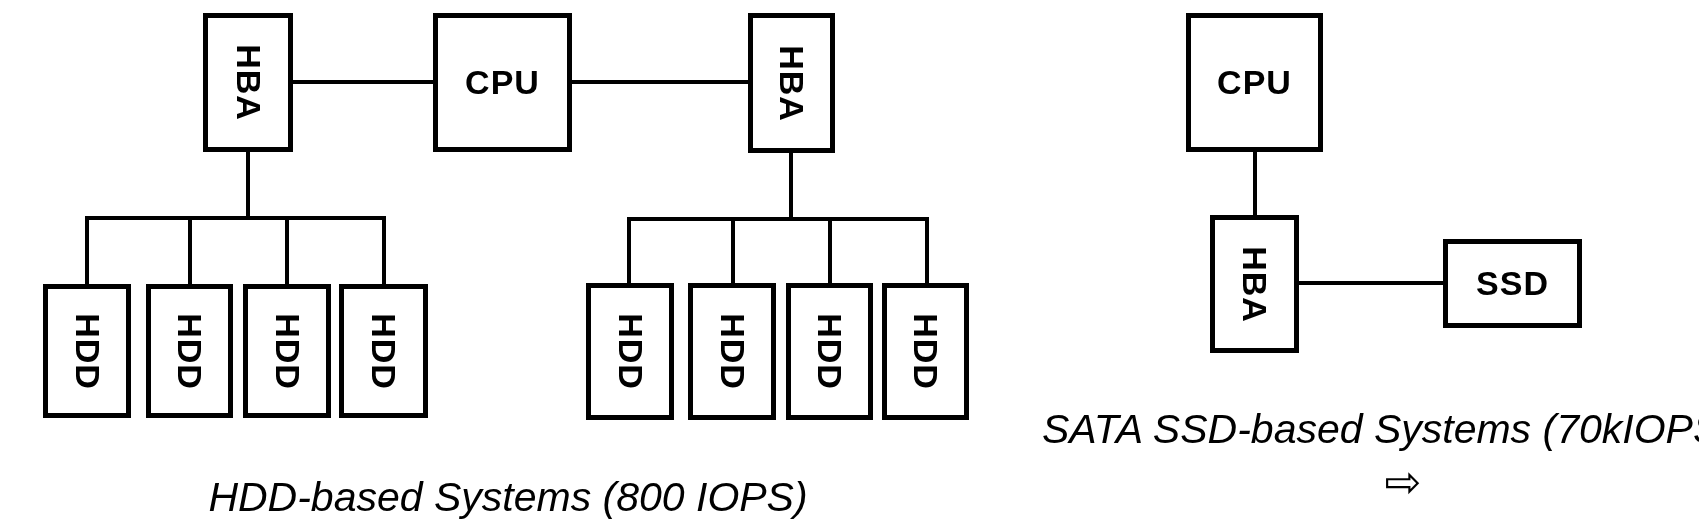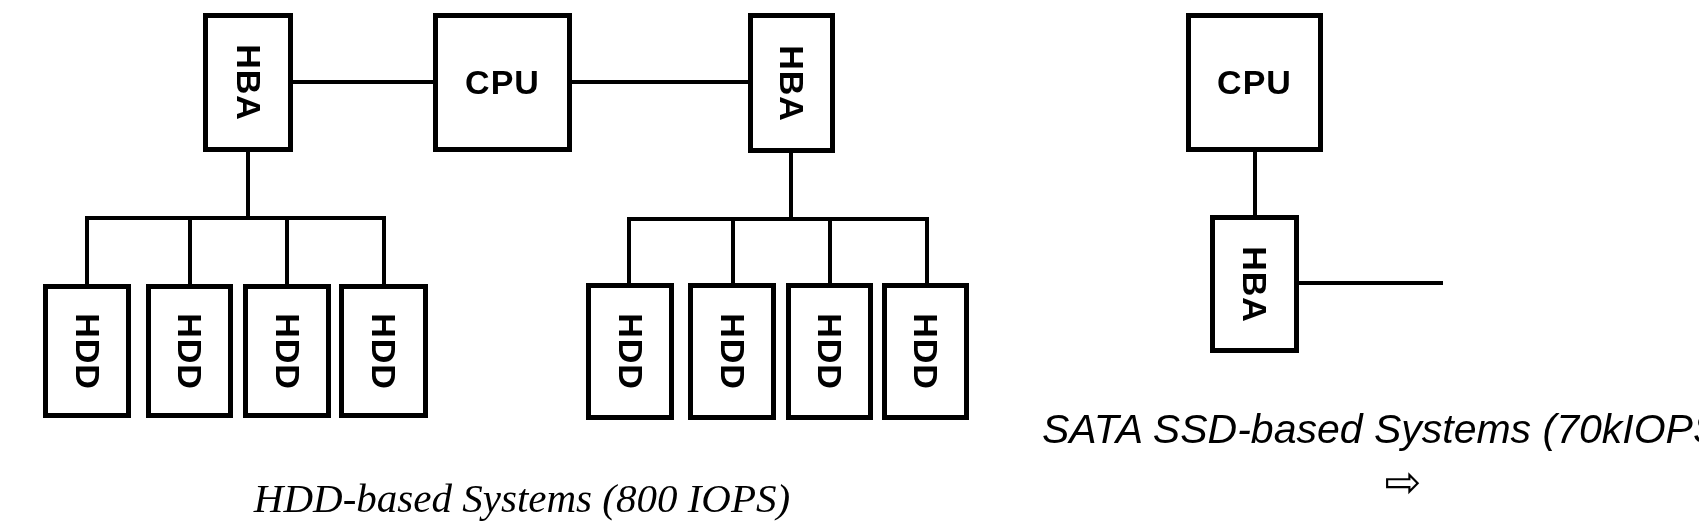--- a/index.html
+++ b/index.html
@@ -111,34 +111,37 @@
   <div class="box" style="left:688px; top:283px; width:88px; height:137px;">
     <span class="vlabel">HDD</span>
   </div>
   <div class="box" style="left:786px; top:283px; width:87px; height:137px;">
     <span class="vlabel">HDD</span>
   </div>
   <div class="box" style="left:882px; top:283px; width:87px; height:137px;">
     <span class="vlabel">HDD</span>
   </div>
 
-  <div class="caption" style="left:22px; top:474px; width:1000px;font-family:Liberation Serif, serif;">HDD-based Systems (800 IOPS)</div>
+  <div class="caption" style="left:8px; top:474px; width:1000px;">HDD-based Systems (800 IOPS)</div>
 
   <div class="box" style="left:1186px; top:13px; width:137px; height:139px;">
     <span>CPU</span>
   </div>
 
   <div class="line" style="left:1253px; top:150px; width:4px; height:67px;"></div>
 
   <div class="box" style="left:1210px; top:215px; width:89px; height:138px;">
     <span class="vlabel">HBA</span>
   </div>
 
   <div class="line" style="left:1299px; top:281px; width:144px; height:4px;"></div>
 
+  <div class="box" style="left:1443px; top:239px; width:139px; height:89px;">
+    <span>SSD</span>
+  </div>
 
   <div class="caption" style="left:1042px; top:406px; width:660px;">
     <div>SATA SSD-based Systems (70kIOPS)</div>
     <div class="caption-line2">
       <span class="arrow-glyph">⇨</span>
     </div>
   </div>
 
 </div>
 

